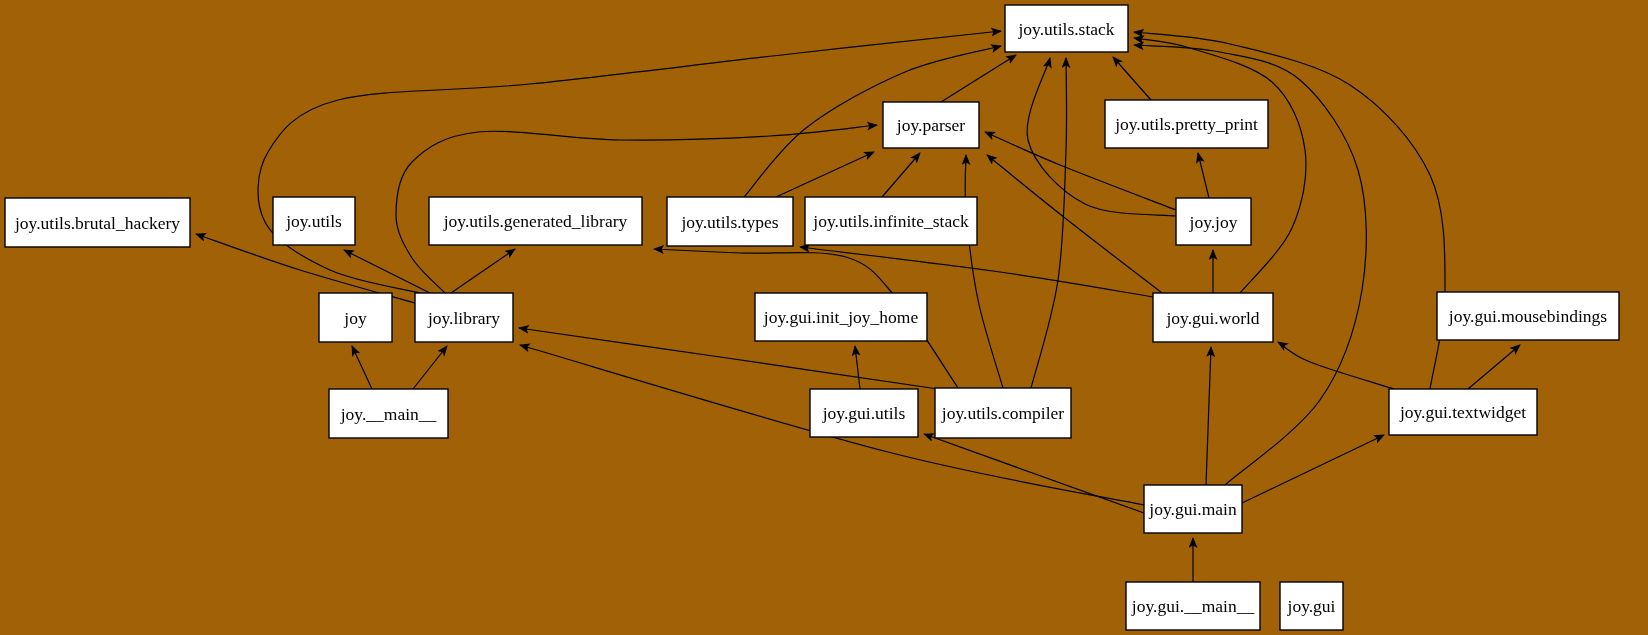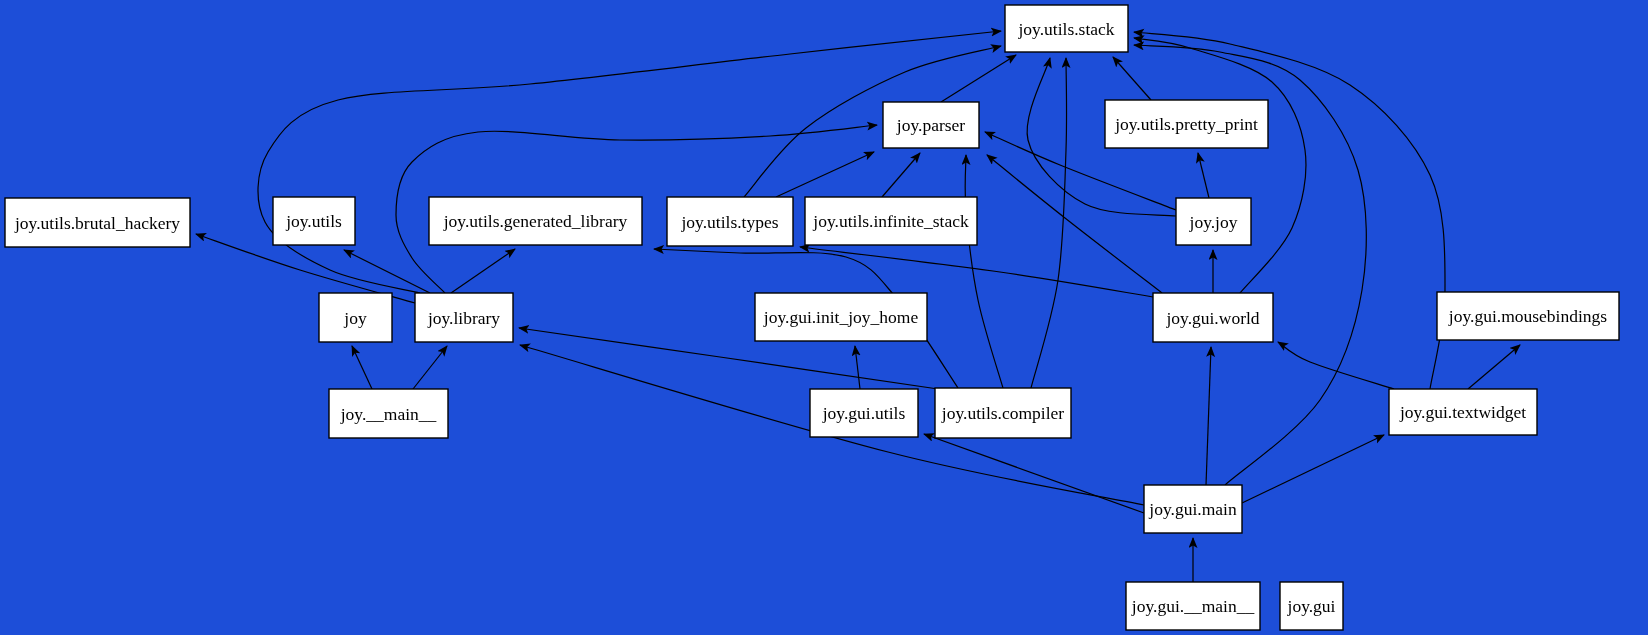--- a/index.html
+++ b/index.html
@@ -4,21 +4,21 @@
 <style>
   html, body {
     margin: 0;
     padding: 0;
     background: #ffffff;
   }
   #canvas-wrap {
     position: relative;
     width: 1648px;
     height: 635px;
-    background: #1d4ed8;
+    background: #a16207;
     font-family: "Liberation Serif", "DejaVu Serif", serif;
   }
   svg text {
     font-family: "Liberation Serif", "DejaVu Serif", serif;
     font-size: 17.5px;
     fill: #000000;
   }
   svg .node-box {
     fill: #ffffff;
     stroke: #000000;

